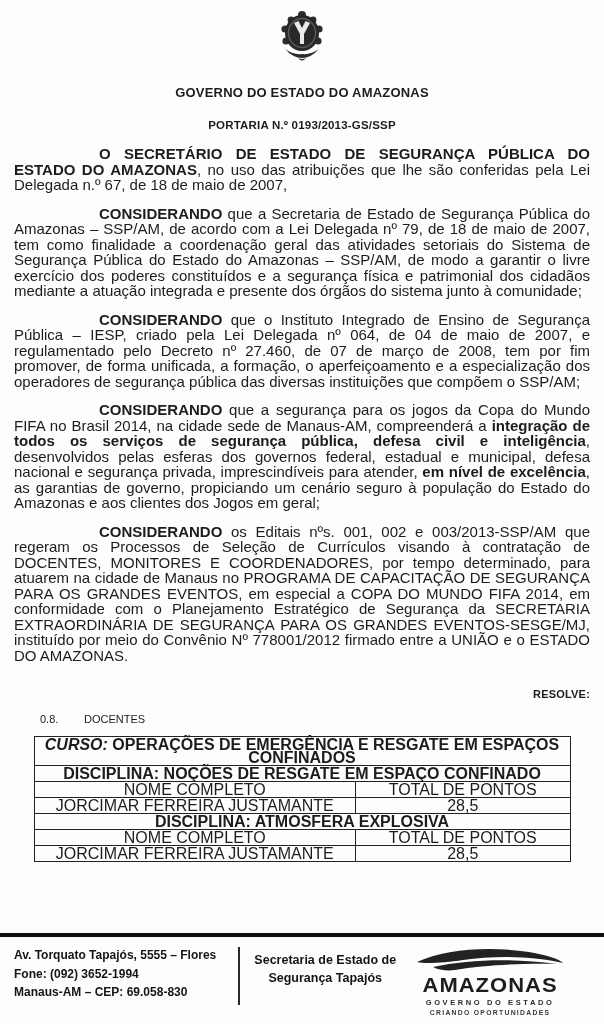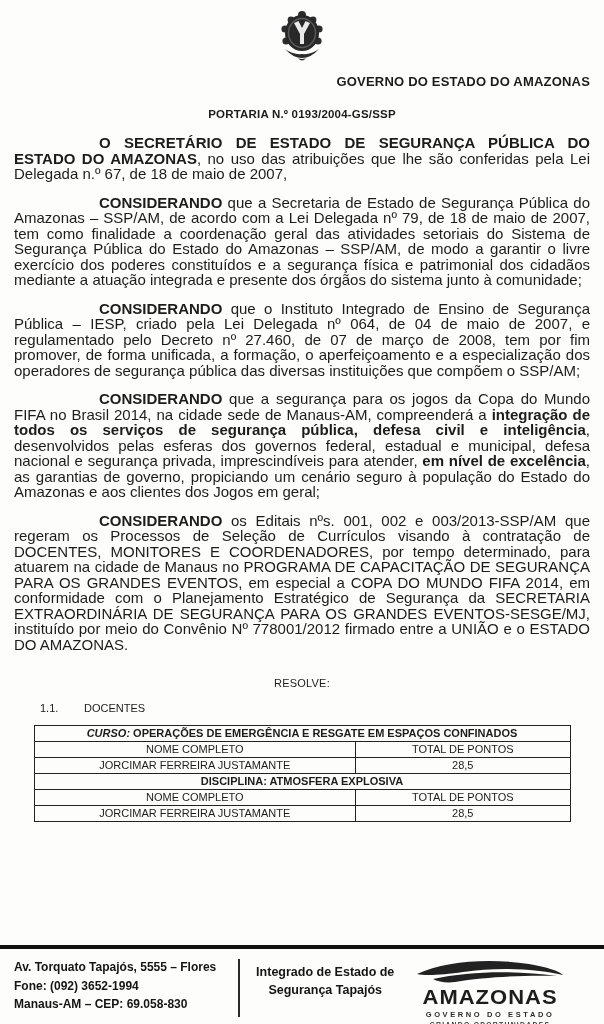--- a/index.html
+++ b/index.html
@@ -6,54 +6,54 @@
   html,body { background:#e9e9e9; }
   body { width:604px; height:1024px; margin:0 auto; }
   .page {
     position:relative; width:604px; height:1024px; background:#fdfdfc;
     font-family:"Liberation Sans","DejaVu Sans",sans-serif;
     color:#1c1c1c; overflow:hidden;
   }
   .content { padding:8px 14px 0 14px; }
 
   .crest-wrap { text-align:center; height:58px; }
-  .org-title { text-align:right; font-size:13px; font-weight:bold; margin-top:8px; letter-spacing:.2px; }
+  .org-title { text-align:center; font-size:13px; font-weight:bold; margin-top:19px; letter-spacing:.2px; }
   .doc-number { text-align:center; font-size:11.5px; font-weight:bold; margin-top:19px; letter-spacing:.2px; }
 
   p.para {
     font-size:15px; line-height:15.5px; text-align:justify;
     color:#1c1c1c;
   }
   .indent { text-indent:85px; }
   .p1 { margin-top:15px; }
   .p2,.p3,.p4,.p5 { margin-top:13px; }
-  .resolve { text-align:center; font-weight:normal; font-size:11px; margin-top:25px; letter-spacing:.2px; }
+  .resolve { text-align:right; font-weight:bold; font-size:11px; margin-top:25px; letter-spacing:.2px; }
   .p6 { margin-top:21px; }
   .item1 { margin-top:14px; margin-left:26px; text-align:justify; }
   .item11 { margin-top:13px; margin-left:26px; font-size:11px; }
   .item11 .num { display:inline-block; width:44px; }
   b { font-weight:bold; }
 
   table.results {
     width:537px; margin:11px auto 0 auto; border-collapse:collapse;
-    font-size:11px; line-height:13px;
+    font-size:16px; line-height:13px;
   }
   table.results td {
     border:1.5px solid #222; text-align:center; padding:1px 3px;
     vertical-align:middle;
   }
   td.curso { font-weight:bold; padding:2px 30px; }
   td.curso .ital { font-style:italic; }
   td.disc { font-weight:bold; }
   td.name { text-align:left; padding-left:5px; }
   .col-name { width:60%; }
   .col-pts { width:40%; }
 
   .footer {
-    position:absolute; left:0; bottom:0; width:604px; height:79px;
+    position:absolute; left:0; bottom:12px; width:604px; height:79px;
     border-top:4px solid #111; background:#fdfdfc;
     display:flex; align-items:flex-start; padding:9px 10px 0 14px;
   }
   .addr { font-size:12px; font-weight:bold; line-height:1.55; color:#151515; width:218px; }
   .vdiv { width:2.5px; background:#2a2a2a; height:58px; margin:1px 10px 0 6px; }
   .secr { width:150px; text-align:center; font-size:12.5px; font-weight:bold; line-height:1.45; margin-top:5px; color:#151515; }
   .logo { margin-left:auto; margin-right:14px; width:180px; text-align:center; }
   .logo-name { font-size:22px; font-weight:bold; letter-spacing:1px; color:#1d1d1d; line-height:1; margin-top:-2px; transform:scaleY(.95); }
   .logo-sub { font-size:7.5px; font-weight:bold; letter-spacing:2.6px; color:#2b2b2b; margin-top:2px; }
   .logo-tag { font-size:6.8px; font-weight:bold; letter-spacing:1.3px; color:#3a3a3a; margin-top:2px; }
@@ -75,46 +75,49 @@
         <circle cx="41" cy="33" r="3.6" fill="#2c2c2c"></circle>
         <ellipse cx="25" cy="25" rx="17" ry="18" fill="#282828"></ellipse>
         <path d="M8 41 Q16 50 25 50 Q34 50 42 41 Q34 47 25 46 Q16 47 8 41 Z" fill="#2c2c2c"></path>
         <path d="M21 50 Q25 55 29 50 Q25 52 21 50 Z" fill="#2c2c2c"></path>
         <ellipse cx="25" cy="25" rx="13.5" ry="14.5" fill="none" stroke="#5a5a5a" stroke-width="1.4"></ellipse>
         <path d="M17 15 L21.5 13 L25 20 L28.5 13 L33 15 L27 26 L27 36 L23 36 L23 26 Z" fill="#e9e9e9"></path>
       </svg>
     </div>
 
     <div class="org-title">GOVERNO DO ESTADO DO AMAZONAS</div>
-    <div class="doc-number">PORTARIA N.º 0193/2004-GS/SSP</div>
+    <div class="doc-number">PORTARIA N.º 0193/2013-GS/SSP</div>
 
     <p class="para indent p1"><b>O SECRETÁRIO DE ESTADO DE SEGURANÇA PÚBLICA DO ESTADO DO AMAZONAS</b><span>, no uso das atribuições que lhe são conferidas pela Lei Delegada n.º 67, de 18 de maio de 2007,</span></p>
 
     <p class="para indent p2"><b>CONSIDERANDO</b><span> que a Secretaria de Estado de Segurança Pública do Amazonas – SSP/AM, de acordo com a Lei Delegada nº 79, de 18 de maio de 2007, tem como finalidade a coordenação geral das atividades setoriais do Sistema de Segurança Pública do Estado do Amazonas – SSP/AM, de modo a garantir o livre exercício dos poderes constituídos e a segurança física e patrimonial dos cidadãos mediante a atuação integrada e presente dos órgãos do sistema junto à comunidade;</span></p>
 
     <p class="para indent p3"><b>CONSIDERANDO</b><span> que o Instituto Integrado de Ensino de Segurança Pública – IESP, criado pela Lei Delegada nº 064, de 04 de maio de 2007, e regulamentado pelo Decreto nº 27.460, de 07 de março de 2008, tem por fim promover, de forma unificada, a formação, o aperfeiçoamento e a especialização dos operadores de segurança pública das diversas instituições que compõem o SSP/AM;</span></p>
 
     <p class="para indent p4"><b>CONSIDERANDO</b><span> que a segurança para os jogos da Copa do Mundo FIFA no Brasil 2014, na cidade sede de Manaus-AM, compreenderá a </span><b>integração de todos os serviços de segurança pública, defesa civil e inteligência</b><span>, desenvolvidos pelas esferas dos governos federal, estadual e municipal, defesa nacional e segurança privada, imprescindíveis para atender, </span><b>em nível de excelência</b><span>, as garantias de governo, propiciando um cenário seguro à população do Estado do Amazonas e aos clientes dos Jogos em geral;</span></p>
 
     <p class="para indent p5"><b>CONSIDERANDO</b><span> os Editais nºs. 001, 002 e 003/2013-SSP/AM que regeram os Processos de Seleção de Currículos visando à contratação de DOCENTES, MONITORES E COORDENADORES, por tempo determinado, para atuarem na cidade de Manaus no PROGRAMA DE CAPACITAÇÃO DE SEGURANÇA PARA OS GRANDES EVENTOS, em especial a COPA DO MUNDO FIFA 2014, em conformidade com o Planejamento Estratégico de Segurança da SECRETARIA EXTRAORDINÁRIA DE SEGURANÇA PARA OS GRANDES EVENTOS-SESGE/MJ, instituído por meio do Convênio Nº 778001/2012 firmado entre a UNIÃO e o ESTADO DO AMAZONAS.</span></p>
 
     <div class="resolve">RESOLVE:</div>
 
 
 
-    <div class="item11"><span class="num">1.1.</span><span>DOCENTES</span></div>
+    <div class="item11"><span class="num">0.8.</span><span>DOCENTES</span></div>
 
     <table class="results">
       <colgroup>
           <col class="col-name">
           <col class="col-pts">
         </colgroup>
       <tbody>
           <tr>
         <td colspan="2" class="curso"><span class="ital">CURSO:</span><span> OPERAÇÕES DE EMERGÊNCIA E RESGATE EM ESPAÇOS CONFINADOS</span></td>
+      </tr>
+      <tr>
+        <td colspan="2" class="disc">DISCIPLINA: NOÇÕES DE RESGATE EM ESPAÇO CONFINADO</td>
       </tr>
       <tr>
         <td>NOME COMPLETO</td>
         <td>TOTAL DE PONTOS</td>
       </tr>
       <tr>
         <td class="name">JORCIMAR FERREIRA JUSTAMANTE</td>
         <td>28,5</td>
       </tr>
       <tr>
@@ -133,21 +136,21 @@
   </div>
 
   <div class="footer">
     <div class="addr">
       <div>Av. Torquato Tapajós, 5555 – Flores</div>
       <div>Fone: (092) 3652-1994</div>
       <div>Manaus-AM – CEP: 69.058-830</div>
     </div>
     <div class="vdiv"></div>
     <div class="secr">
-      <div>Integrado de Estado de</div>
+      <div>Secretaria de Estado de</div>
       <div>Segurança Tapajós</div>
     </div>
     <div class="logo">
       <svg width="158" height="26" viewBox="0 0 158 26">
         <path d="M6 16 C34 3 78 0 118 6 C136 9 148 13 152 17 C124 10 84 9 52 14 C32 17 14 18 6 16 Z" fill="#222"></path>
         <path d="M22 21 C58 13 104 12 146 18 C114 17 74 19 44 24 C36 25 27 24 22 21 Z" fill="#222"></path>
       </svg>
       <div class="logo-name">AMAZONAS</div>
       <div class="logo-sub">GOVERNO DO ESTADO</div>
       <div class="logo-tag">CRIANDO OPORTUNIDADES</div>

